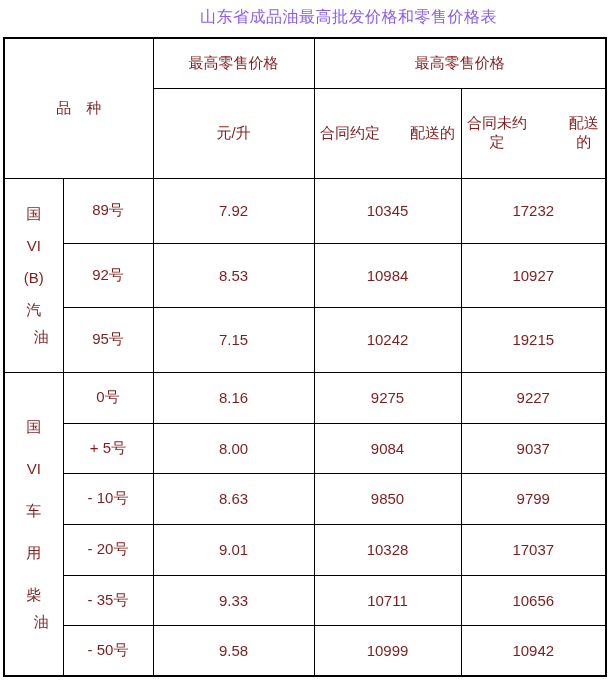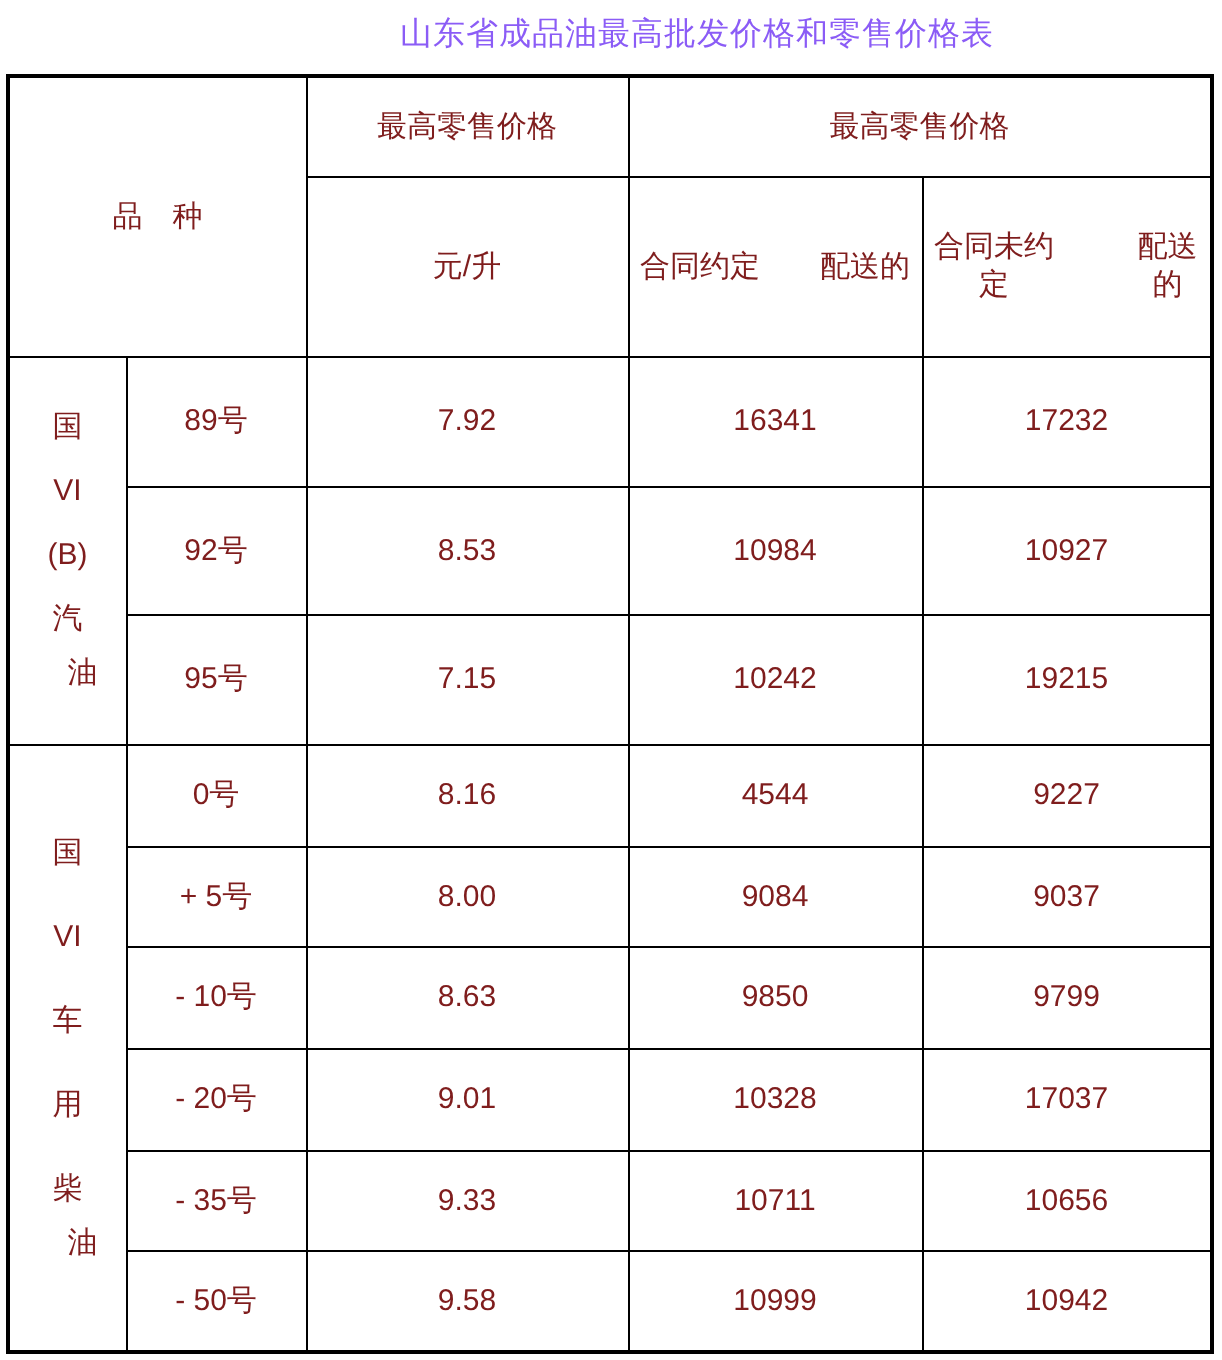--- a/index.html
+++ b/index.html
@@ -114,21 +114,21 @@
         <div class="group-label gas">
           <span>国</span>
           <span>VI</span>
           <span>(B)</span>
           <span>汽</span>
           <span>　油</span>
         </div>
       </td>
       <td>89号</td>
       <td>7.92</td>
-      <td>16341</td>
+      <td>10345</td>
       <td>17232</td>
     </tr>
     <tr style="height:64px">
       <td>92号</td>
       <td>8.53</td>
       <td>10984</td>
       <td>10927</td>
     </tr>
     <tr style="height:65px">
       <td>95号</td>
@@ -143,21 +143,21 @@
           <span>国</span>
           <span>VI</span>
           <span>车</span>
           <span>用</span>
           <span>柴</span>
           <span>　油</span>
         </div>
       </td>
       <td>0号</td>
       <td>8.16</td>
-      <td>4544</td>
+      <td>9275</td>
       <td>9227</td>
     </tr>
     <tr style="height:50px">
       <td>+ 5号</td>
       <td>8.00</td>
       <td>9084</td>
       <td>9037</td>
     </tr>
     <tr style="height:51px">
       <td>- 10号</td>

